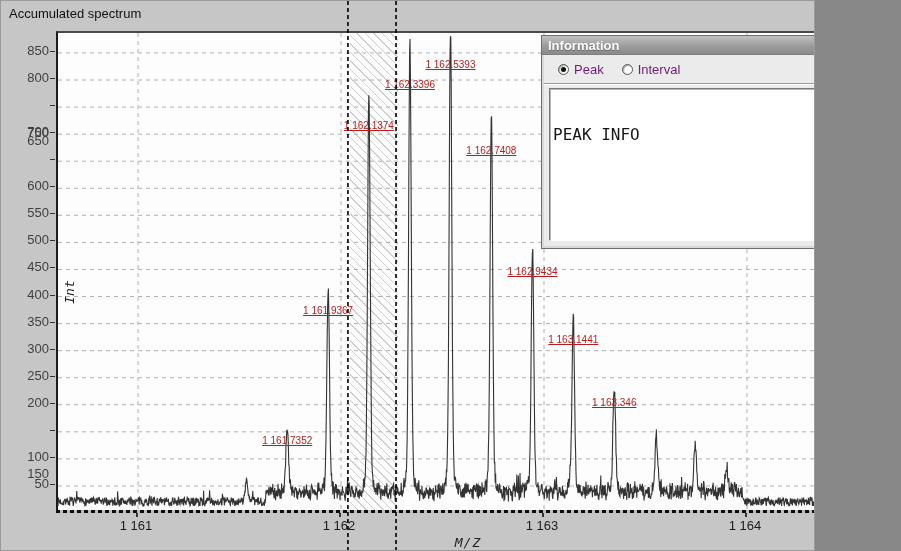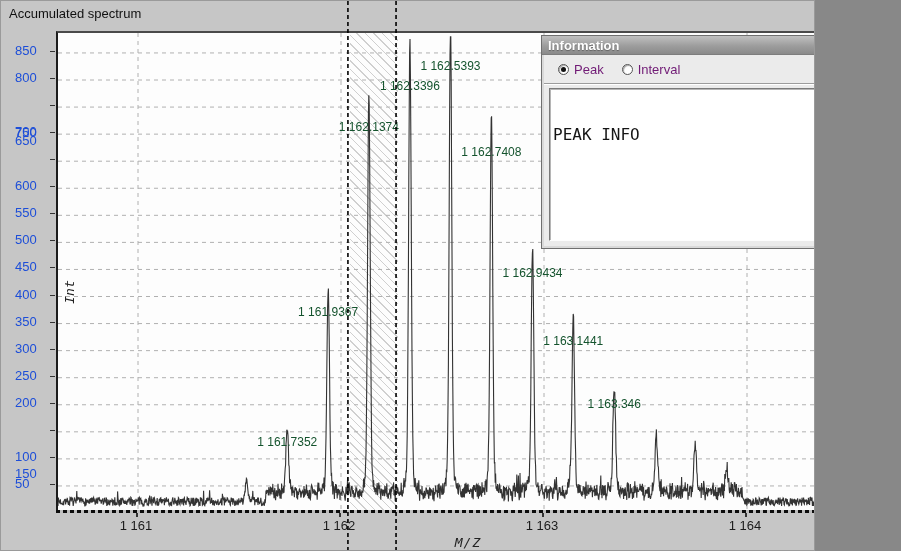--- a/index.html
+++ b/index.html
@@ -18,28 +18,29 @@
     border-top:2px solid #4a4a4a; border-left:2px solid #1c1c1c; border-right:2px solid #5a5a5a;
     box-sizing:border-box;
   }
   #hatch-region{
     position:absolute; top:0; height:100%; z-index:1;
     background:repeating-linear-gradient(45deg, rgba(90,90,90,.28) 0 1px, transparent 1px 6px);
   }
   #spectrum-svg{position:absolute; left:0; top:0; z-index:2;}
   #peak-labels{position:absolute; left:0; top:0; width:100%; height:100%; z-index:3;}
   .peak-label{
-    position:absolute; width:96px; text-align:center; font-size:12px; color:#14532d;
+    position:absolute; width:96px; text-align:center; font-size:10px; color:#b91c1c;
     white-space:nowrap;
+    text-decoration:underline;
   }
   .x-axis-line{
     position:absolute; left:55px; top:509px; width:836px; height:3px; z-index:2;
     background:repeating-linear-gradient(90deg, #0d0d0d 0 4px, #bdbdbd 4px 7px);
   }
-  #y-ticks .tick-label{position:absolute; left:14px; width:34px; text-align:left; font-size:13px; color:#1d4ed8;}
+  #y-ticks .tick-label{position:absolute; left:14px; width:34px; text-align:right; font-size:13px; color:#404040;}
   #y-ticks .tick-mark{position:absolute; left:49px; width:5px; height:1px; background:#333;}
   #x-ticks .tick-label{position:absolute; width:60px; text-align:center; font-size:13px; color:#1c1c1c; top:517px;}
   #x-ticks .tick-mark{position:absolute; top:512px; width:2px; height:4px; background:#333;}
   .y-axis-title{
     position:absolute; left:-9px; top:252px; width:40px; height:14px;
     transform:rotate(-90deg); font:italic 13px "DejaVu Sans Mono", monospace; color:#222;
     text-align:center;
   }
   .x-axis-title{
     position:absolute; left:437px; top:534px; width:60px; text-align:center;

